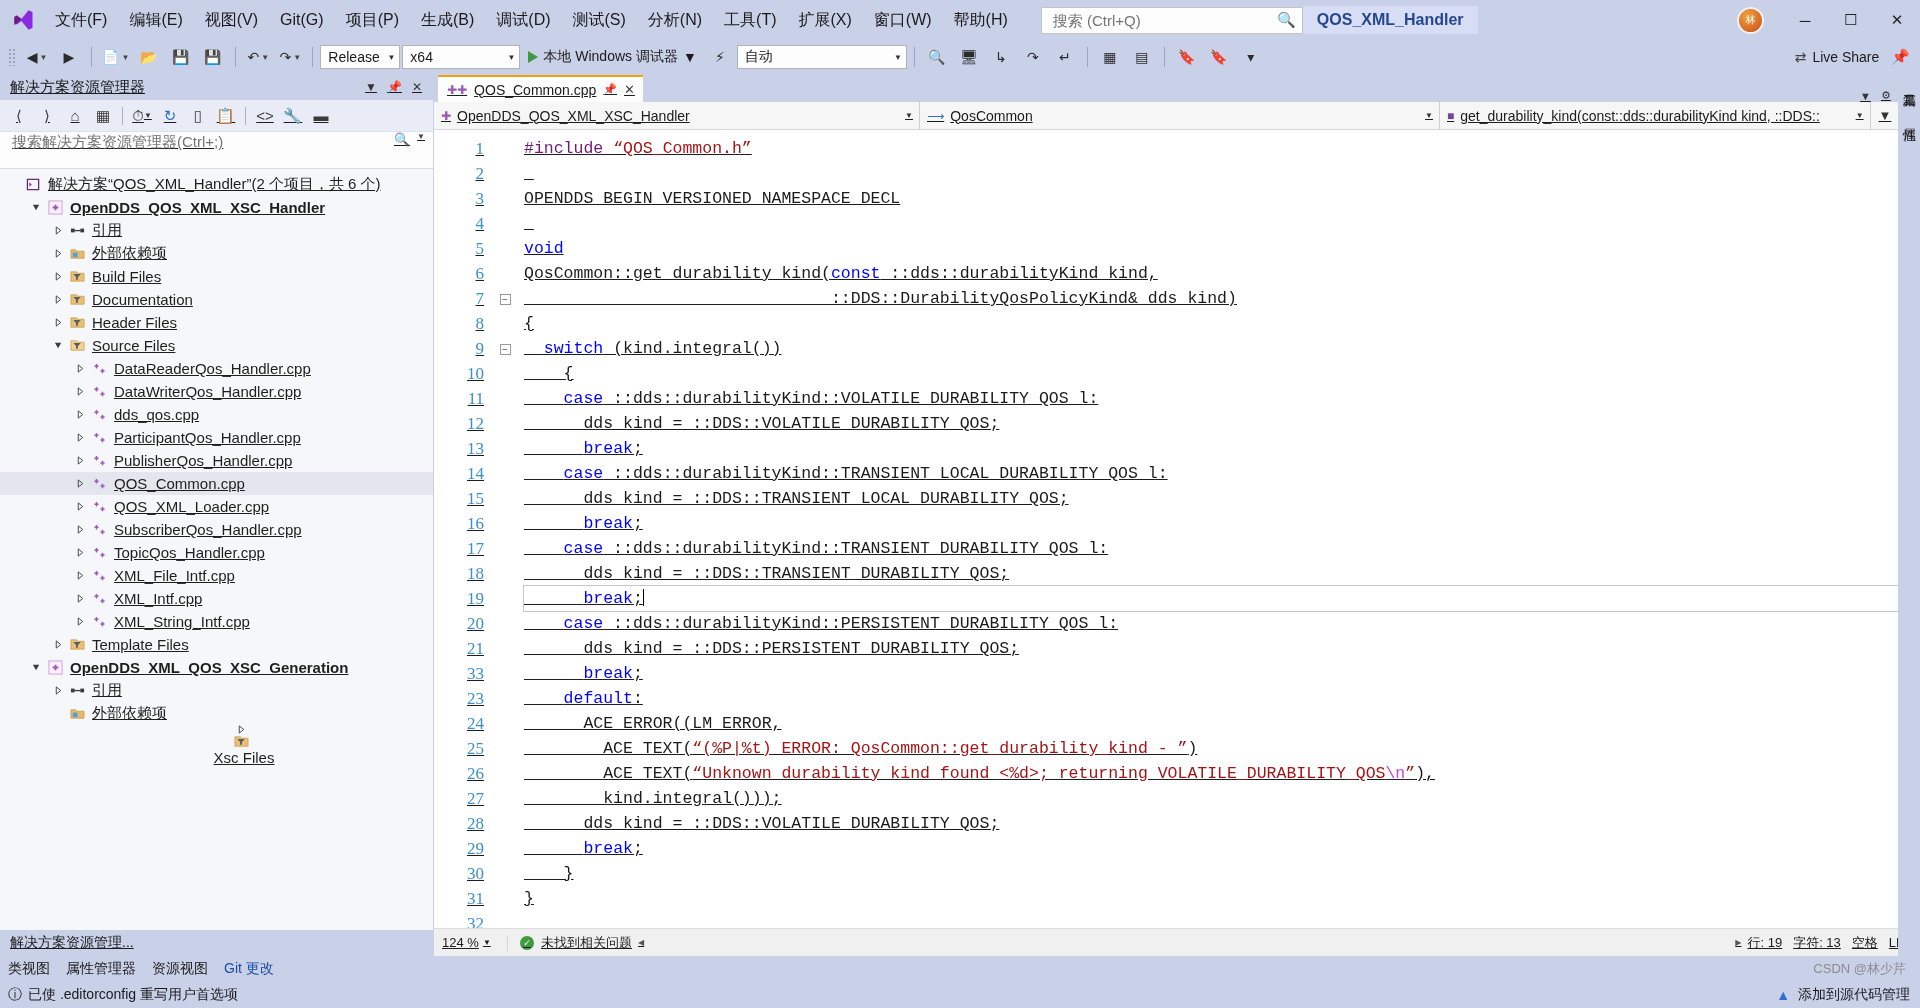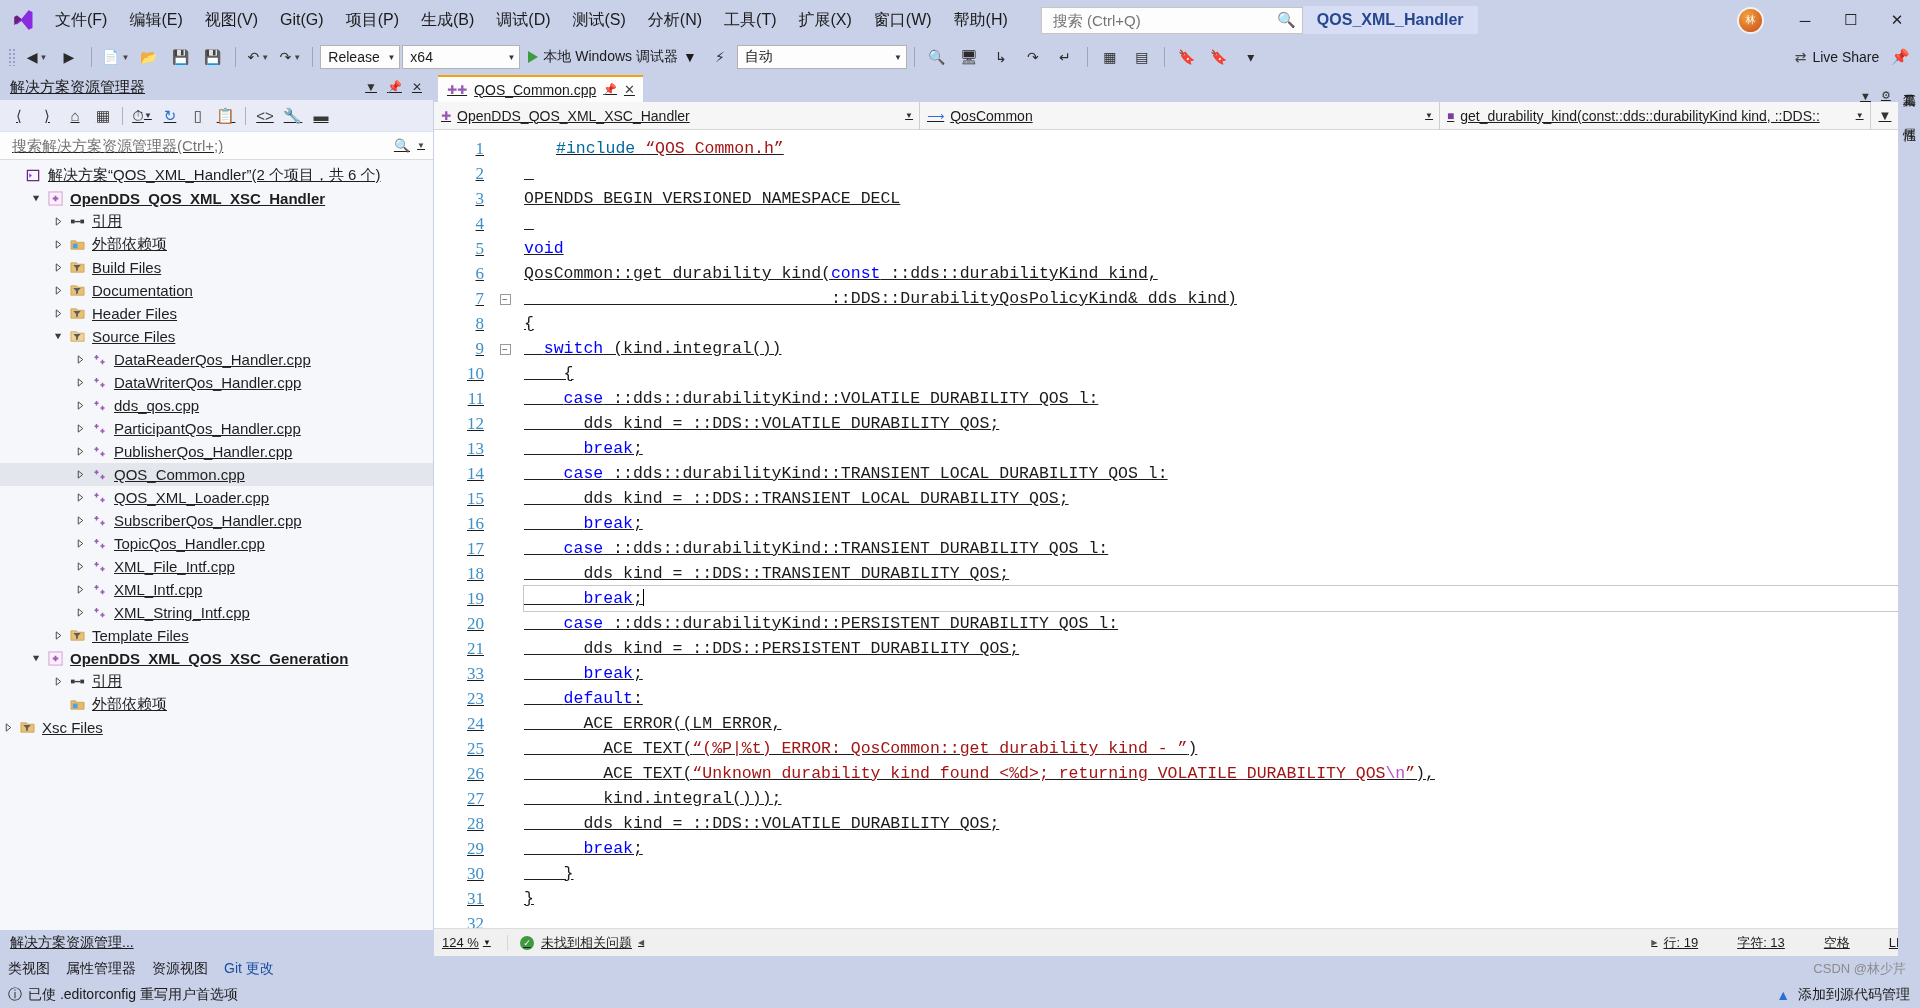--- a/index.html
+++ b/index.html
@@ -84,21 +84,21 @@
     height:26px;display:flex;align-items:center;background:#c9d1e9;
     padding:0 6px 0 10px;box-sizing:border-box;font-size:15px;color:#1b1b1b;}
   .se-head .t{flex:1;}
   .se-head .hb{padding:0 5px;font-size:12px;color:#333;}
   .se-tools{
     height:32px;display:flex;align-items:center;background:#e9ecf6;
     padding:0 6px;box-sizing:border-box;gap:2px;border-bottom:1px solid #dde1ee;}
   .se-tools .ic{width:26px;height:24px;display:flex;align-items:center;justify-content:center;font-size:15px;color:#3a3a3a;}
   .se-tools .sep{width:1px;height:18px;background:#aab0c6;margin:0 4px;}
   .se-search{
-    height:28px;background:#fdfdfd;border-bottom:1px solid #dcdcdc;display:flex;align-items:center;
+    height:37px;background:#fdfdfd;border-bottom:1px solid #dcdcdc;display:flex;align-items:flex-start;
     padding:0 8px 0 10px;box-sizing:border-box;}
   .se-search input{border:0;outline:0;flex:1;font-size:15px;color:#707070;background:transparent;
     font-family:"Liberation Sans",sans-serif;}
   .se-search .mag{font-size:13px;color:#444;}
   .se-search .cc{font-size:8px;color:#444;margin-left:7px;}
   .se-tree{flex:1;overflow:hidden;padding-top:4px;font-size:15px;}
   .row{display:flex;align-items:center;height:23px;white-space:nowrap;cursor:default;}
   .row.sel{background:#e4e6ee;}
   .tw{width:17px;display:flex;align-items:center;justify-content:center;font-size:9px;color:#3b3b3b;flex:none;}
   .ic16{width:20px;display:flex;align-items:center;justify-content:center;flex:none;font-size:13px;}
@@ -144,42 +144,42 @@
     font-size:10px;color:#555;vertical-align:middle;box-sizing:border-box;}
   .codetext{
     flex:1;padding:6px 0 0 6px;box-sizing:border-box;min-width:0;
     font-family:"Liberation Mono","DejaVu Sans Mono",monospace;font-size:16.5px;
     white-space:pre;overflow:hidden;position:relative;}
   .codetext .ln{height:25px;line-height:25px;}
   .cur-line{outline:1px solid #c7c7c7;outline-offset:0;}
   .k{color:#0000ff;}
   .s{color:#a31515;}
   .esc{color:#c04bd0;}
-  .pp{color:#0369a1;margin-left:32px;}
+  .pp{color:#701a75;}
   .n{color:#1b1b1b;}
   .caret-bar{display:inline-block;width:1px;height:17px;background:#000;vertical-align:-3px;}
 
   .vscroll{width:18px;background:#f0f0f0;border-left:1px solid #e2e2e2;position:relative;flex:none;}
   .vscroll .up,.vscroll .dn{height:18px;display:flex;align-items:center;justify-content:center;font-size:8px;color:#606060;}
   .vscroll .thumb{position:absolute;left:3px;width:12px;top:40px;height:150px;background:#c2c3c9;}
   .vscroll .mark{position:absolute;left:2px;width:14px;height:3px;background:#3a67b8;top:92px;}
 
   .editor-status{
     height:28px;display:flex;align-items:center;background:#f0f0f0;border-top:1px solid #dcdcdc;
     font-size:13px;color:#1b1b1b;box-sizing:border-box;}
   .zoombox{width:74px;height:16px;display:flex;align-items:center;justify-content:flex-start;
     gap:4px;padding-left:8px;border-right:1px solid #d6d6d6;box-sizing:border-box;}
   .zoombox .cc{font-size:8px;}
   .issue{display:flex;align-items:center;gap:7px;padding-left:12px;}
   .chk{width:14px;height:14px;border-radius:50%;background:#3f9a3f;color:#fff;font-size:9px;
     display:flex;align-items:center;justify-content:center;}
   .hscroll{flex:1;display:flex;align-items:center;height:28px;padding:0 6px;box-sizing:border-box;}
   .hscroll .ar{font-size:8px;color:#555;}
   .hscroll .track{flex:1;height:12px;margin:0 4px;background:transparent;}
-  .est-right{display:flex;align-items:center;gap:39px;padding-right:16px;}
+  .est-right{display:flex;align-items:center;gap:11px;padding-right:16px;}
 
   
   .bottom{position:absolute;left:0;right:0;bottom:0;height:52px;background:#c9d1e9;}
   .dock-tabs{height:22px;display:flex;align-items:center;gap:0;padding-left:4px;box-sizing:border-box;}
   .dock-tab{padding:2px 8px;font-size:14px;color:#1b1b1b;}
   .statusbar{
     position:absolute;left:0;right:0;bottom:0;height:26px;background:#c9d1e9;
     display:flex;align-items:center;font-size:14px;color:#1b1b1b;padding-left:8px;box-sizing:border-box;}
   .statusbar .ready{display:flex;align-items:center;gap:6px;}
   .statusbar .right{margin-left:auto;display:flex;align-items:center;gap:8px;padding-right:10px;}
@@ -641,21 +641,21 @@
           <div class="row" style="padding-left: 50px;">
             <span class="tw"></span>
             <span class="ic16">
               <svg width="15" height="15" viewBox="0 0 16 16">
                 <path d="M1 4h5l1.3 1.6H15V13H1z" fill="#e8b96a" stroke="#c99a44" stroke-width=".8"></path>
                 <rect x="3" y="7" width="5" height="5" fill="#4aa3df"></rect>
               </svg>
             </span>
             <span class="lbl">外部依赖项</span>
           </div>
-          <div class="row" style="">
+          <div class="row" style="padding-left: 50px; flex-direction: column;">
             <span class="tw">
               <svg width="9" height="9" viewBox="0 0 10 10">
                 <path d="M2.5 1v8l5-4z" fill="none" stroke="#3b3b3b" stroke-width="1"></path>
               </svg>
             </span>
             <span class="ic16">
               <svg width="15" height="15" viewBox="0 0 16 16">
                 <path d="M1 3h6l1.2 1.5H15V13H1z" fill="#e8c178" stroke="#c99a44" stroke-width=".8"></path>
                 <path d="M3.5 5.2h8l-3 3.2V11l-2 1V8.4z" fill="#5d5d5d"></path>
               </svg>

